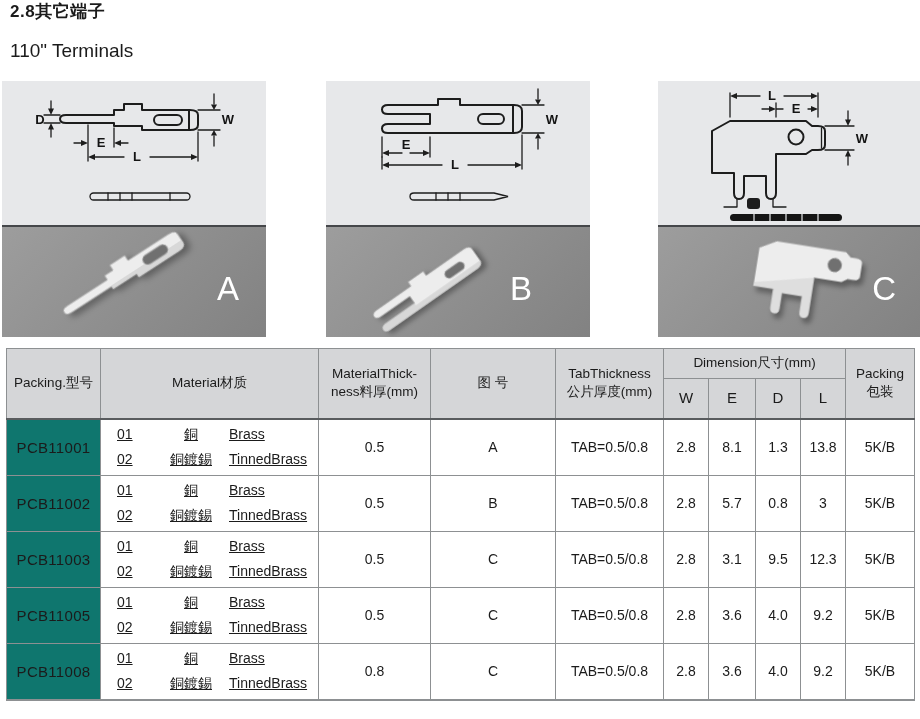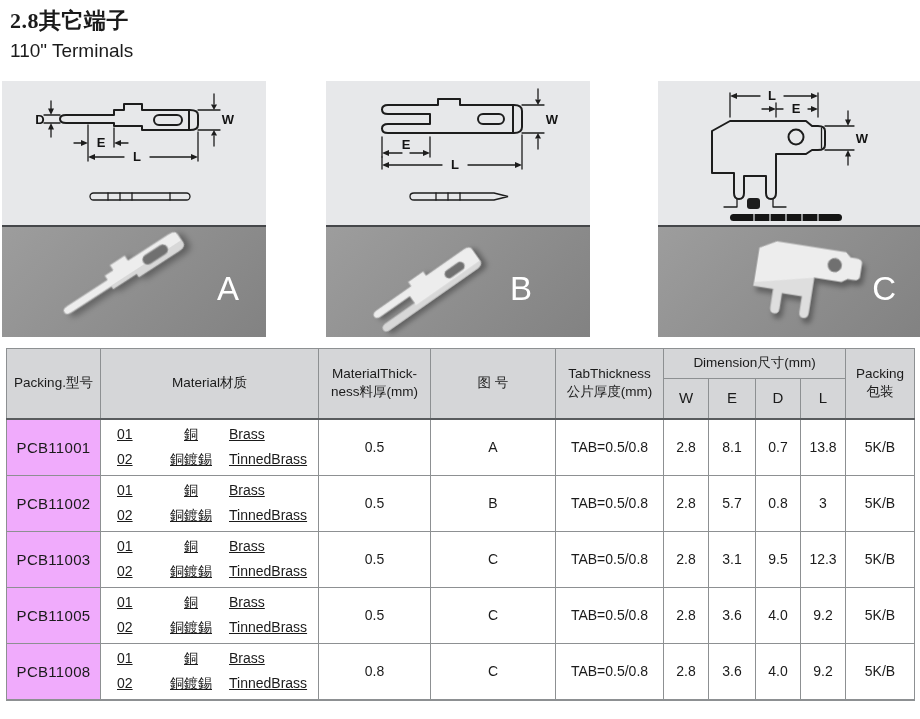--- a/index.html
+++ b/index.html
@@ -1,21 +1,21 @@
 <!DOCTYPE html>
 <html><head>
 <meta charset="utf-8">
 <style>
   html,body{margin:0;padding:0;}
   body{
     width:920px;height:719px;position:relative;background:#ffffff;
     font-family:"Liberation Sans","DejaVu Sans",sans-serif;color:#1b1b1b;
     overflow:hidden;
   }
-  .page-title{position:absolute;left:10px;top:6px;font-size:22px;font-weight:600;letter-spacing:.5px;font-family:Liberation Serif, serif;}
+  .page-title{position:absolute;left:10px;top:0;font-size:17px;font-weight:600;letter-spacing:.5px;}
   .page-subtitle{position:absolute;left:10px;top:40px;font-size:19px;font-weight:400;}
 
   .panel{position:absolute;top:81px;}
   .panel-a{left:2px;width:264px;}
   .panel-b{left:326px;width:264px;}
   .panel-c{left:658px;width:262px;}
   .drawing{height:144px;background:#e7e8ea;border-bottom:2px solid #45474a;}
   .drawing svg{display:block;}
   .photo{position:relative;height:110px;background:linear-gradient(135deg,#9d9d9d 0%,#8e8e8e 55%,#828282 100%);overflow:hidden;}
   .photo svg{position:absolute;left:0;top:0;}
@@ -25,21 +25,21 @@
   .dimtext{font-size:13px;font-weight:700;fill:#141414;}
   .ln{stroke:#1d1d1d;stroke-width:2;fill:none;stroke-linejoin:round;stroke-linecap:round;}
   .thin{stroke:#1d1d1d;stroke-width:1.3;fill:none;stroke-linecap:round;}
   .ah{fill:#1d1d1d;stroke:none;}
 
   .spec-table{position:absolute;left:6px;top:348px;border-collapse:collapse;table-layout:fixed;width:908px;}
   .spec-table th,.spec-table td{border:1px solid #8d9092;padding:0;font-weight:400;}
   .spec-table th{background:#d5d6d8;font-size:13.5px;white-space:pre-line;line-height:1.35;}
   .spec-table thead tr.sub th{font-size:15px;}
   .spec-table tbody td{background:#ffffff;font-size:14px;text-align:center;}
-  .spec-table tbody td.partno{background:#f0abfc;font-size:15px;letter-spacing:.3px;}
+  .spec-table tbody td.partno{background:#0f766e;font-size:15px;letter-spacing:.3px;}
   .spec-table tbody tr:first-child td{border-top:2.5px solid #595c5e;}
   .spec-table{border-bottom:2px solid #8d9092;}
   .mat-cell{padding:6px 0 6px 16px !important;}
   .mat-grid{display:grid;grid-template-columns:36px 76px auto;row-gap:7px;text-align:left;font-size:14px;text-decoration:underline;}
   .mat-cn{text-align:center;}
 </style>
 </head>
 <body>
 
 <div class="page-title">2.8其它端子</div>
@@ -211,21 +211,21 @@
           <span>02</span>
             <span class="mat-cn">銅鍍錫</span>
             <span>TinnedBrass</span>
         </div>
       </td>
       <td>0.5</td>
       <td>A</td>
       <td>TAB=0.5/0.8</td>
       <td>2.8</td>
       <td>8.1</td>
-      <td>0.7</td>
+      <td>1.3</td>
       <td>13.8</td>
       <td>5K/B</td>
     </tr>
     <tr style="height:55px">
       <td class="partno">PCB11002</td>
       <td class="mat-cell">
         <div class="mat-grid">
           <span>01</span>
             <span class="mat-cn">銅</span>
             <span>Brass</span>

